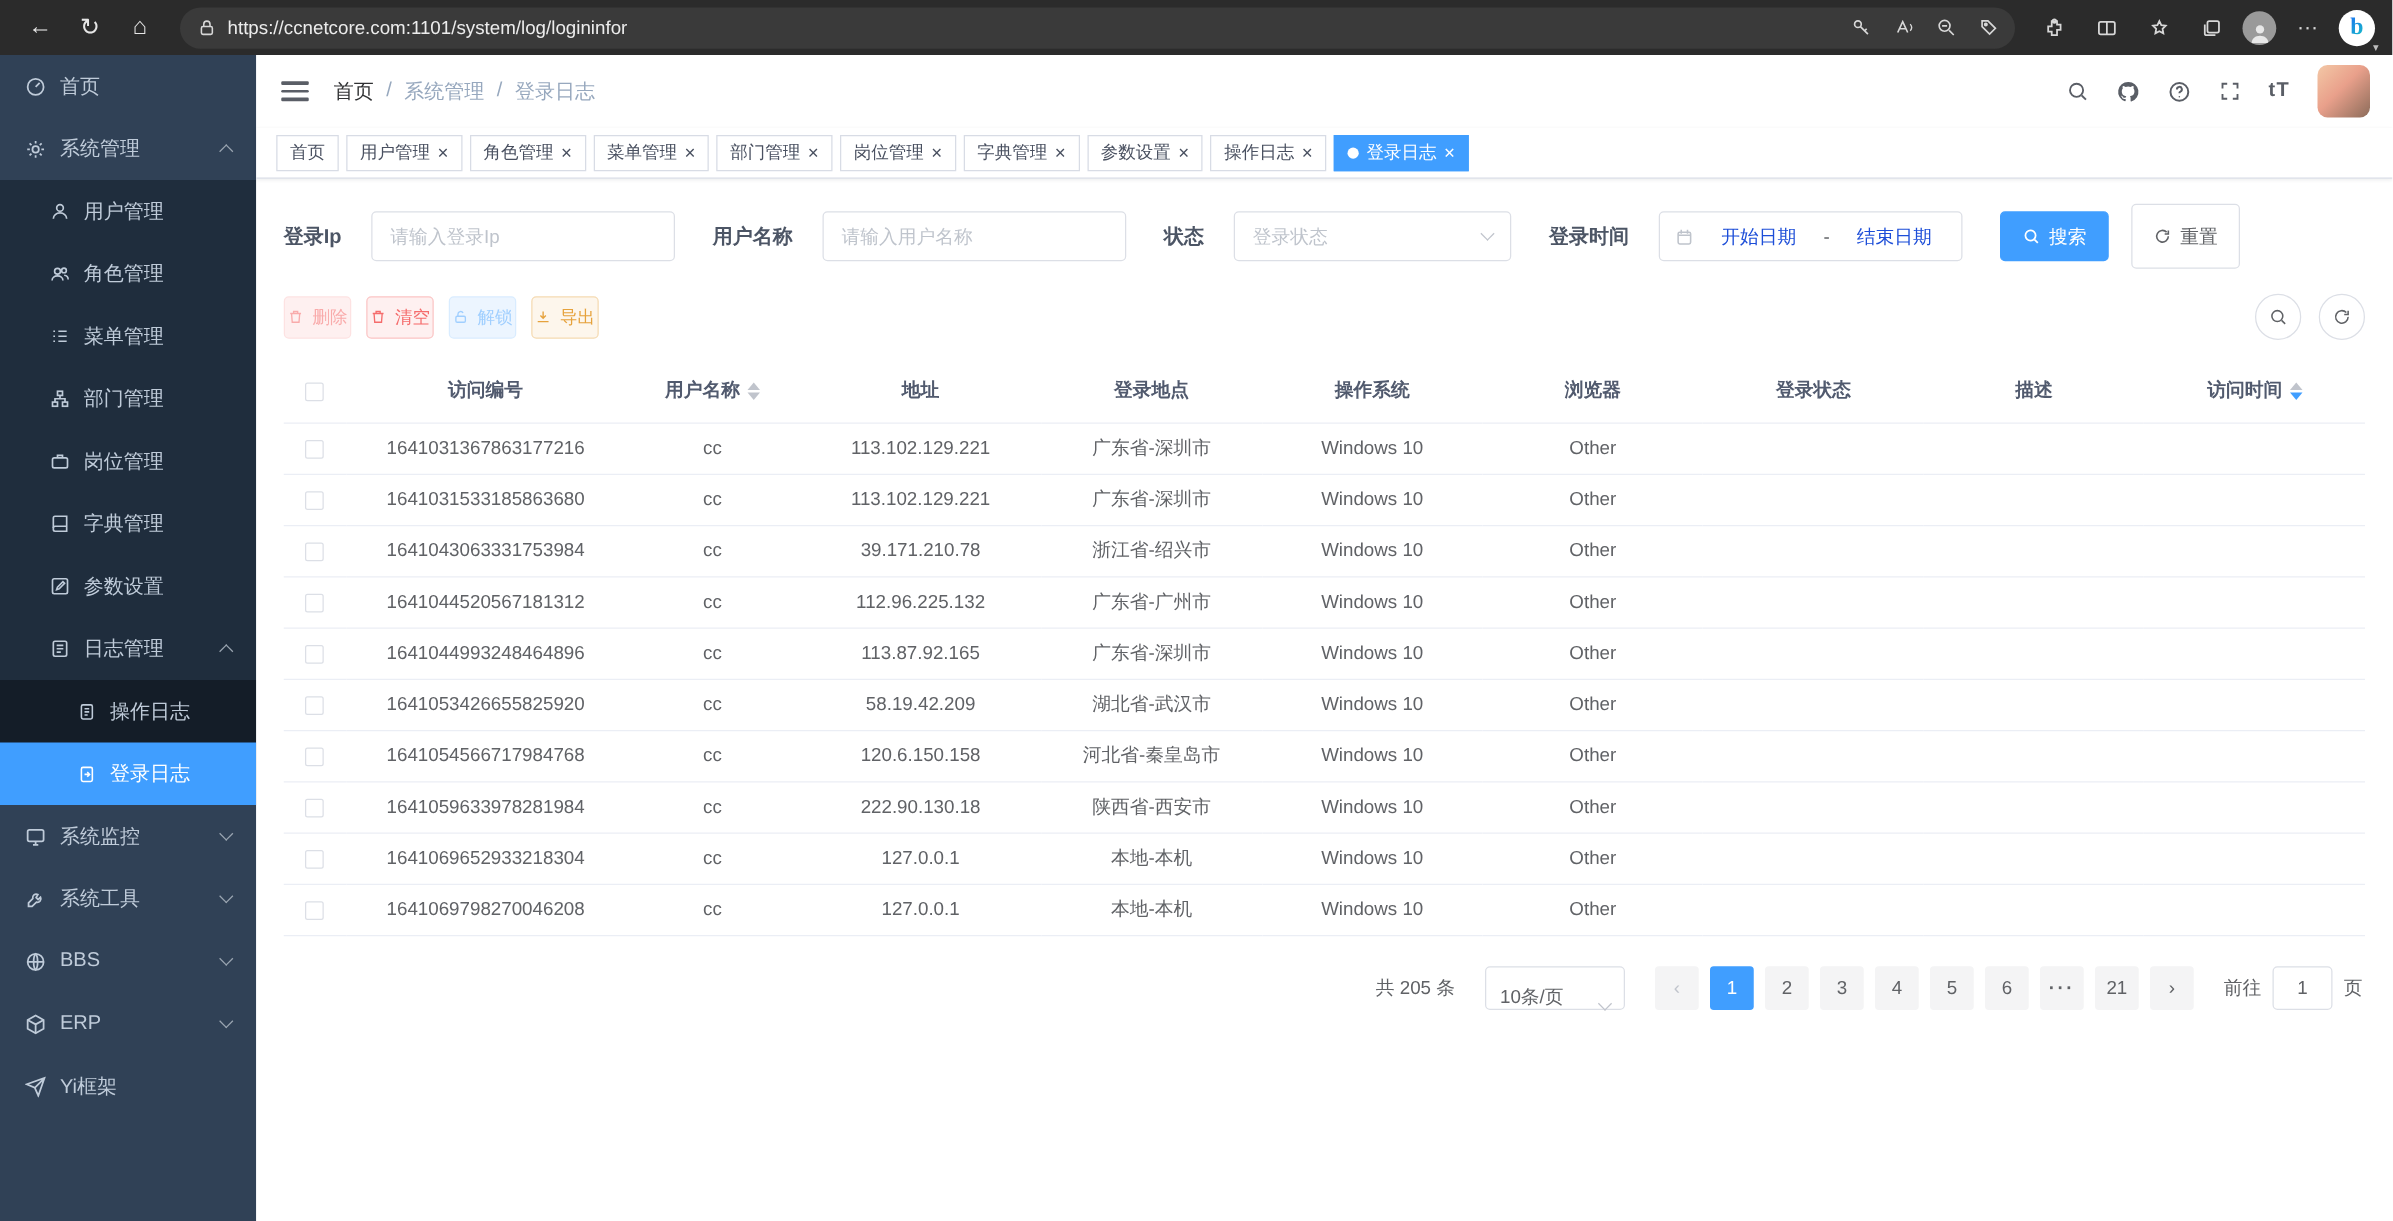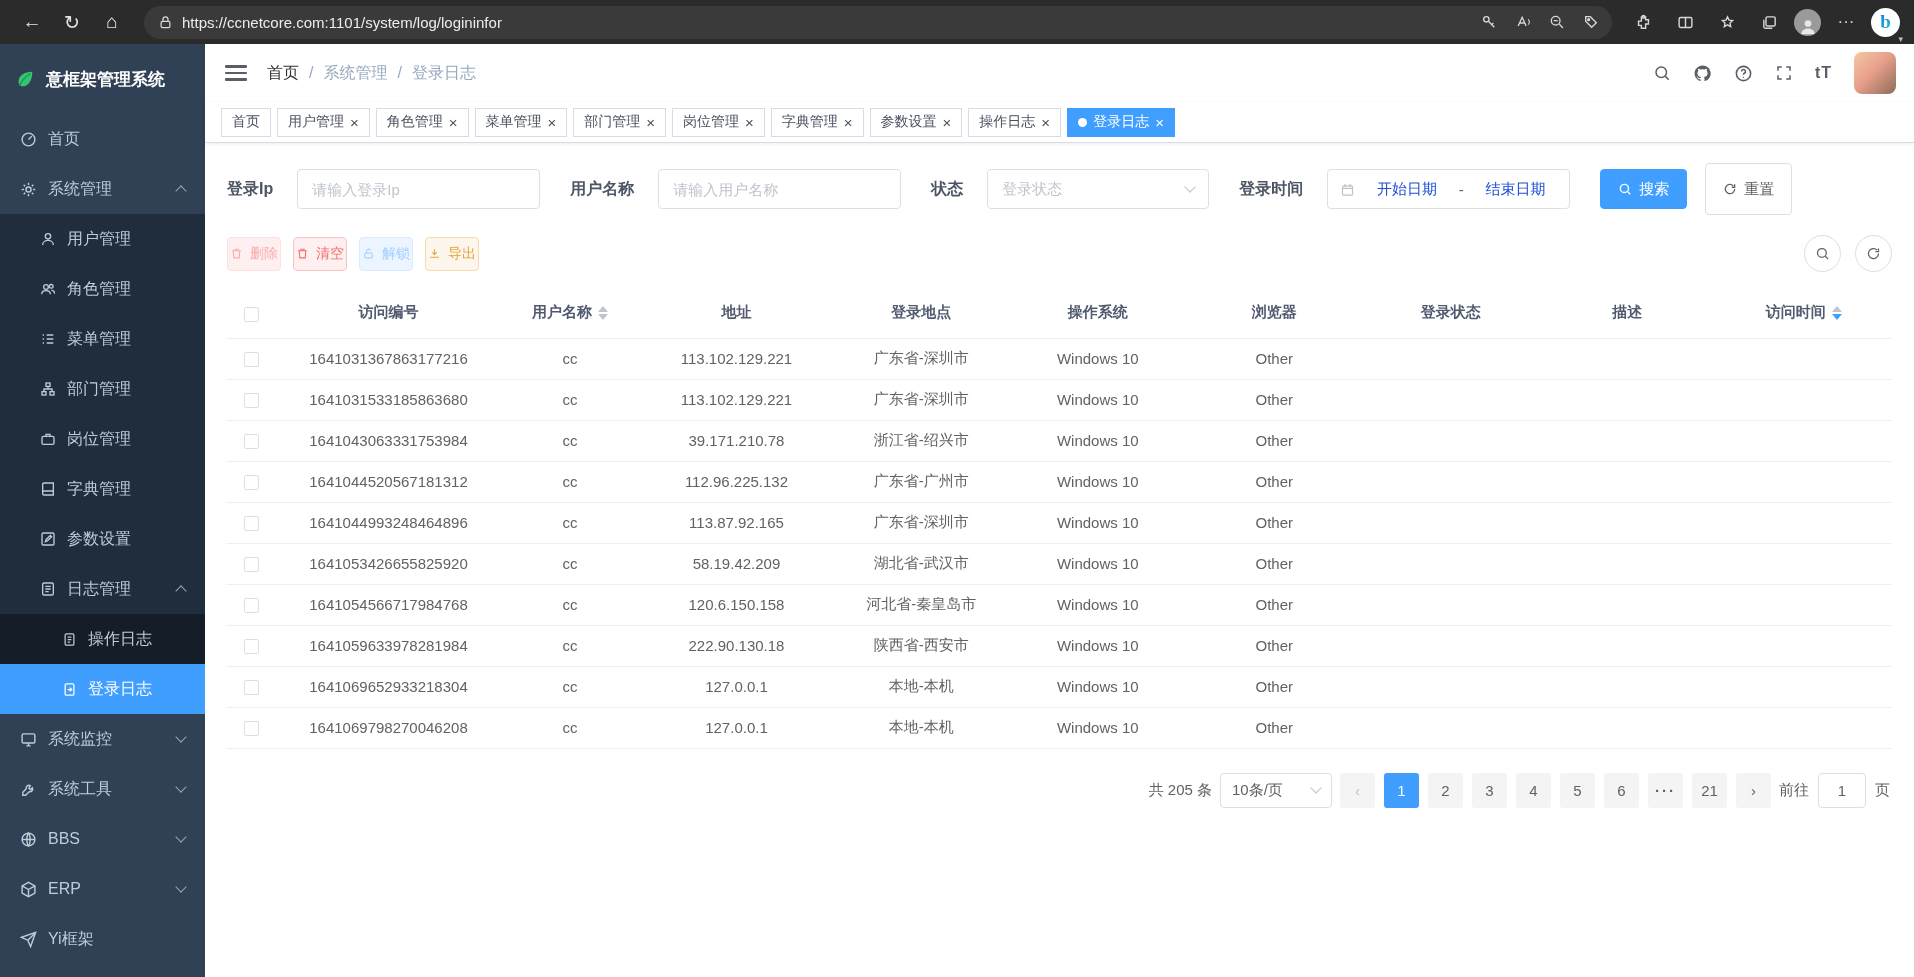--- a/index.html
+++ b/index.html
@@ -118,24 +118,24 @@
     white-space:nowrap;overflow:hidden;text-overflow:ellipsis}
   .cb{width:15px;height:15px;border:1px solid #dcdfe6;border-radius:2px;background:#fff;
     display:inline-block;vertical-align:middle;cursor:pointer}
   .sorter{display:inline-flex;flex-direction:column;margin-left:6px;vertical-align:middle;gap:2px}
   .car{width:0;height:0;border-left:5px solid transparent;border-right:5px solid transparent}
   .car.up{border-bottom:6px solid #c0c4cc}
   .car.dn{border-top:6px solid #c0c4cc}
   .car.dn.on{border-top-color:#409eff}
 
   
-  .pagination{display:flex;align-items:center;justify-content:flex-end;gap:8px;
+  .pagination{display:flex;align-items:center;justify-content:flex-end;gap:24px;
     margin:24px 2px 0;font-size:15px;color:#606266}
   .page-size{width:112px;height:35px;border:1px solid #dcdfe6;border-radius:4px;background:#fff;
-    display:flex;align-items:center;justify-content:space-between;padding:0 11px;cursor:pointer}
+    display:flex;align-items:flex-end;justify-content:space-between;padding:0 11px;cursor:pointer}
   .pager{display:flex;align-items:center;gap:9px}
   .p-btn{min-width:35px;height:35px;padding:0 5px;border-radius:3px;background:#f4f4f5;
     color:#606266;display:flex;align-items:center;justify-content:center;font-size:15px;cursor:pointer}
   .p-btn.cur{background:#409eff;color:#fff;cursor:default}
   .p-btn.prev{color:#c0c4cc;cursor:not-allowed}
   .p-more{letter-spacing:2px;font-weight:700}
   .goto{display:flex;align-items:center;gap:9px}
   .goto input{width:48px;height:35px;border:1px solid #dcdfe6;border-radius:4px;text-align:center;
     font-size:15px;color:#606266;outline:none}
 </style>
@@ -217,27 +217,20 @@
       <span class="bing-ico">
         <span class="bing-b">b</span>
         <span class="bing-caret">▾</span>
       </span>
     </div>
   </div>
 
   <div class="app">
 
     <aside class="sidebar">
-      <div class="logo">
-        <svg class="ic" width="22" height="22" viewBox="0 0 24 24">
-            <path d="M20 4c-9 0-15 4-15 11 0 3 2 5 4 5 7 0 11-7 11-16z" fill="#35c46f"></path>
-            <path d="M6 19c3-6 7-10 12-13" stroke="#1f8f4e" stroke-width="1.4" fill="none"></path>
-          </svg>
-        <span>意框架管理系统</span>
-      </div>
 
       <nav>
         <div class="menu-item">
           <svg class="ic" width="17" height="17" viewBox="0 0 24 24" fill="none" stroke="currentColor" stroke-width="2">
               <circle cx="12" cy="12" r="9"></circle>
               <path d="M12 12l4.5-4.5"></path>
             </svg>
           <span>首页</span>
         </div>
 

